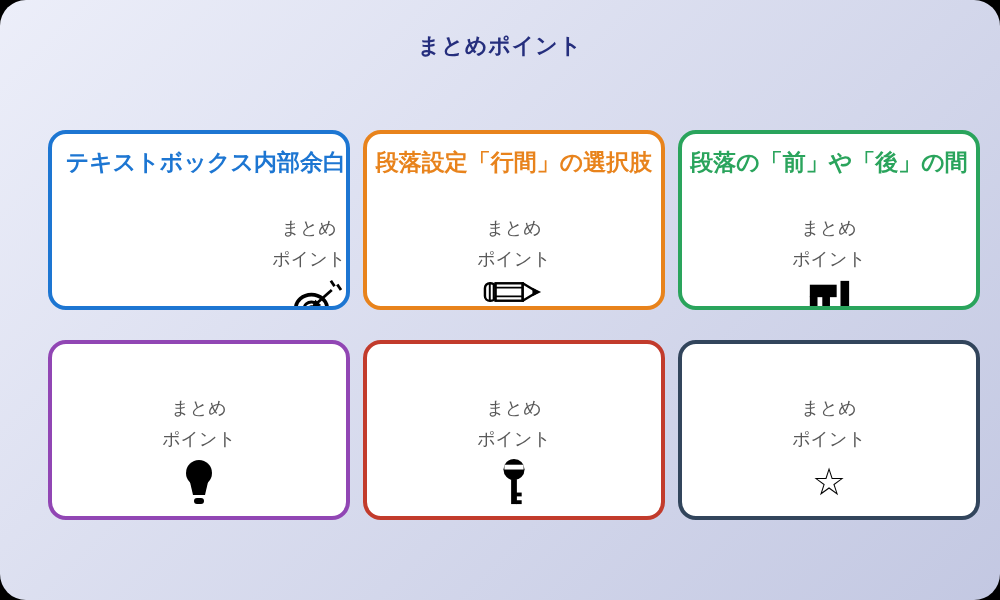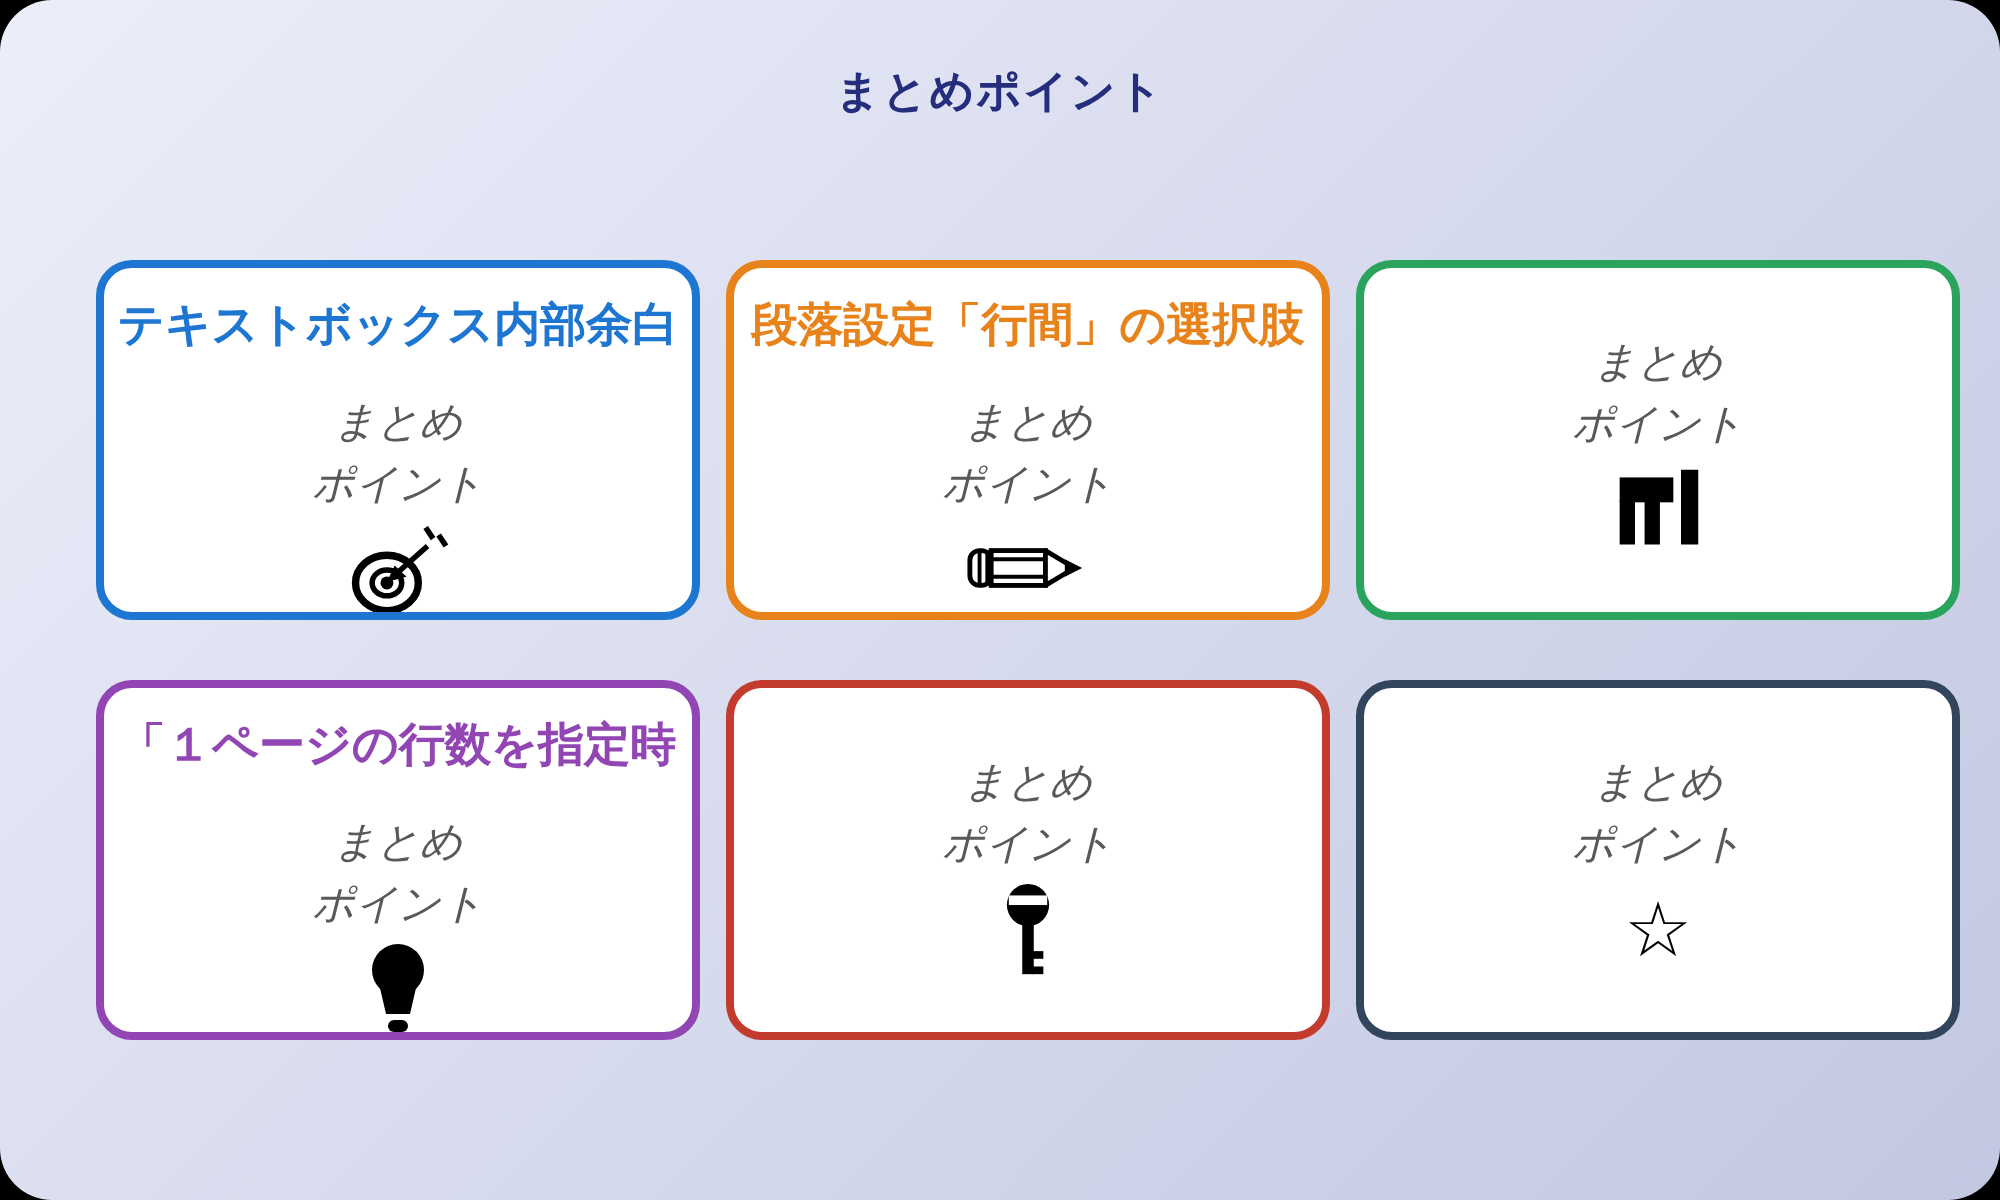--- a/index.html
+++ b/index.html
@@ -49,26 +49,25 @@
   .card-title {
     font-size: 23px;
     font-weight: bold;
     line-height: 30px;
     white-space: nowrap;
     max-width: 100%;
     text-align: center;
     letter-spacing: 0px;
   }
   .card-body {
-    margin-top: 19px;
+    margin-top: 36px;
     text-align: center;
-    font-size: 21px;
+    font-size: 18px;
     line-height: 31px;
     color: #595959;
-    font-style: italic;
   }
   .card-icon {
     margin-top: 3px;
     height: 48px;
     display: flex;
     align-items: center;
     justify-content: center;
   }
   .star-glyph {
     font-size: 38px;
@@ -79,21 +78,21 @@
 </style>
 </head>
 <body style="background: rgb(0, 0, 0);">
 
 <div class="canvas" style="background: linear-gradient(135deg, rgb(236, 238, 249) 0%, rgb(195, 200, 226) 100%);">
 
   <div class="page-title" style="color: rgb(37, 46, 125);">まとめポイント</div>
 
   <div class="grid">
 
-    <div class="card" style="border-color: rgb(29, 118, 210);">
+    <div class="card" style="border-color: rgb(29, 118, 210); align-items: flex-end;">
       <div class="card-title" style="color: rgb(29, 118, 210);">テキストボックス内部余白</div>
       <div class="card-body" style="color: rgb(89, 89, 89);">
         <div>まとめ</div>
         <div>ポイント</div>
       </div>
       <div class="card-icon">
         <svg width="58" height="48" viewBox="0 0 60 52">
           <ellipse cx="24" cy="33" rx="17" ry="15" fill="none" stroke="#000" stroke-width="4"></ellipse>
           <ellipse cx="24" cy="33" rx="8" ry="7" fill="none" stroke="#000" stroke-width="3"></ellipse>
           <circle cx="24" cy="33" r="3.5" fill="#000"></circle>
@@ -119,36 +118,36 @@
           <rect x="13" y="4" width="28" height="18" fill="#fff" stroke="#000" stroke-width="2.5"></rect>
           <line x1="13" y1="8.5" x2="41" y2="8.5" stroke="#000" stroke-width="2"></line>
           <line x1="13" y1="17.5" x2="41" y2="17.5" stroke="#000" stroke-width="2"></line>
           <polygon points="41,4 56,13 41,22" fill="#fff" stroke="#000" stroke-width="2.5" stroke-linejoin="round"></polygon>
           <polygon points="51,8.5 60,13 51,17.5" fill="#000"></polygon>
         </svg>
       </div>
     </div>
 
     <div class="card" style="border-color: rgb(42, 164, 92);">
+      <div class="card-title" style="color: rgb(42, 164, 92);">段落の「前」や「後」の間</div>
       <div class="card-body" style="color: rgb(89, 89, 89);">
         <div>まとめ</div>
         <div>ポイント</div>
       </div>
       <div class="card-icon">
         <svg width="46" height="46" viewBox="0 0 48 48">
           <rect x="4" y="7" width="28" height="13" fill="#000"></rect>
           <rect x="4" y="19" width="8" height="23" fill="#000"></rect>
           <rect x="17" y="19" width="8" height="23" fill="#000"></rect>
           <rect x="36" y="3" width="9" height="39" fill="#000"></rect>
         </svg>
       </div>
     </div>
 
     <div class="card" style="border-color: rgb(145, 70, 180);">
-      <div class="card-title" style="color: rgb(145, 70, 180);">「１ページの行数を指定時</div>
       <div class="card-body" style="color: rgb(89, 89, 89);">
         <div>まとめ</div>
         <div>ポイント</div>
       </div>
       <div class="card-icon">
         <svg width="34" height="46" viewBox="0 0 34 46">
           <circle cx="17" cy="14" r="13" fill="#000"></circle>
           <polygon points="8,23 26,23 23,36 11,36" fill="#000"></polygon>
           <rect x="12" y="39" width="10" height="6" rx="3" fill="#000"></rect>
         </svg>

